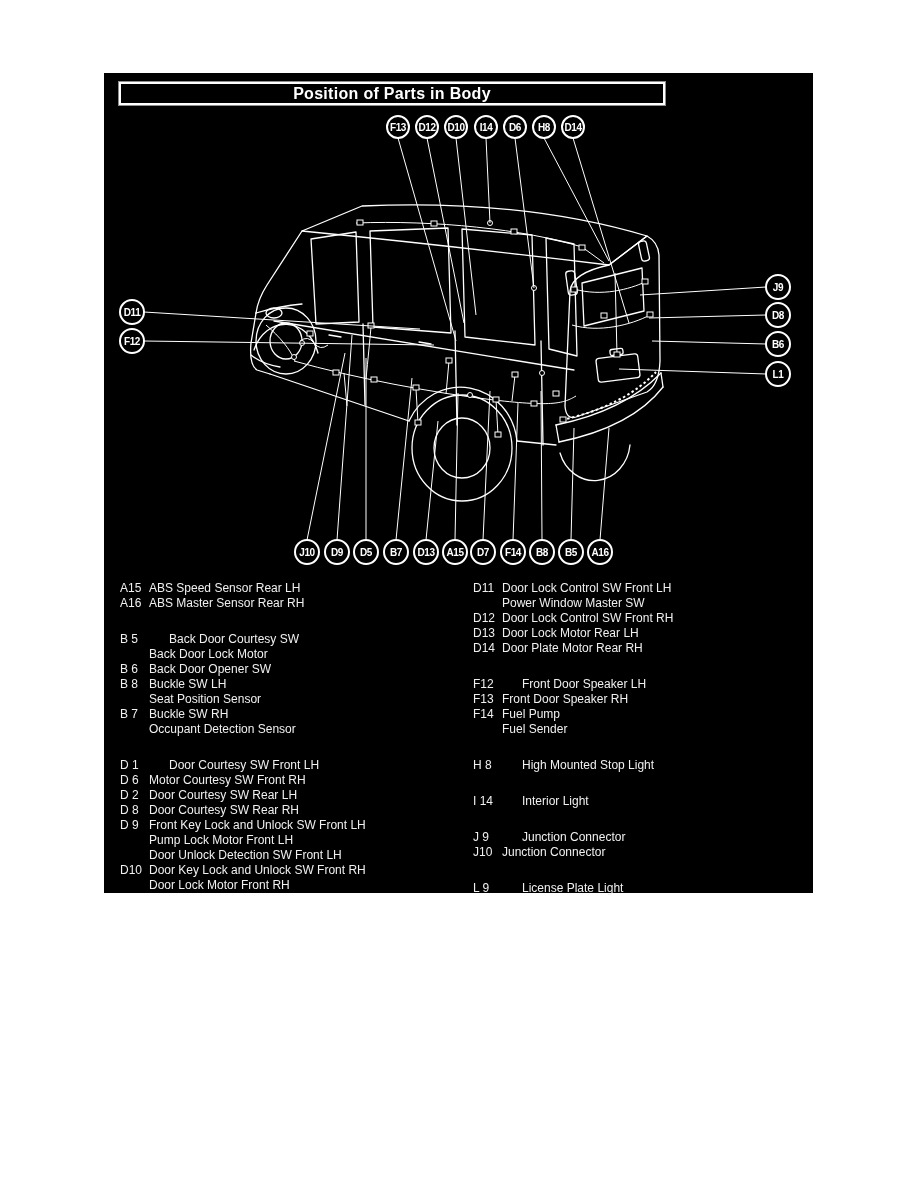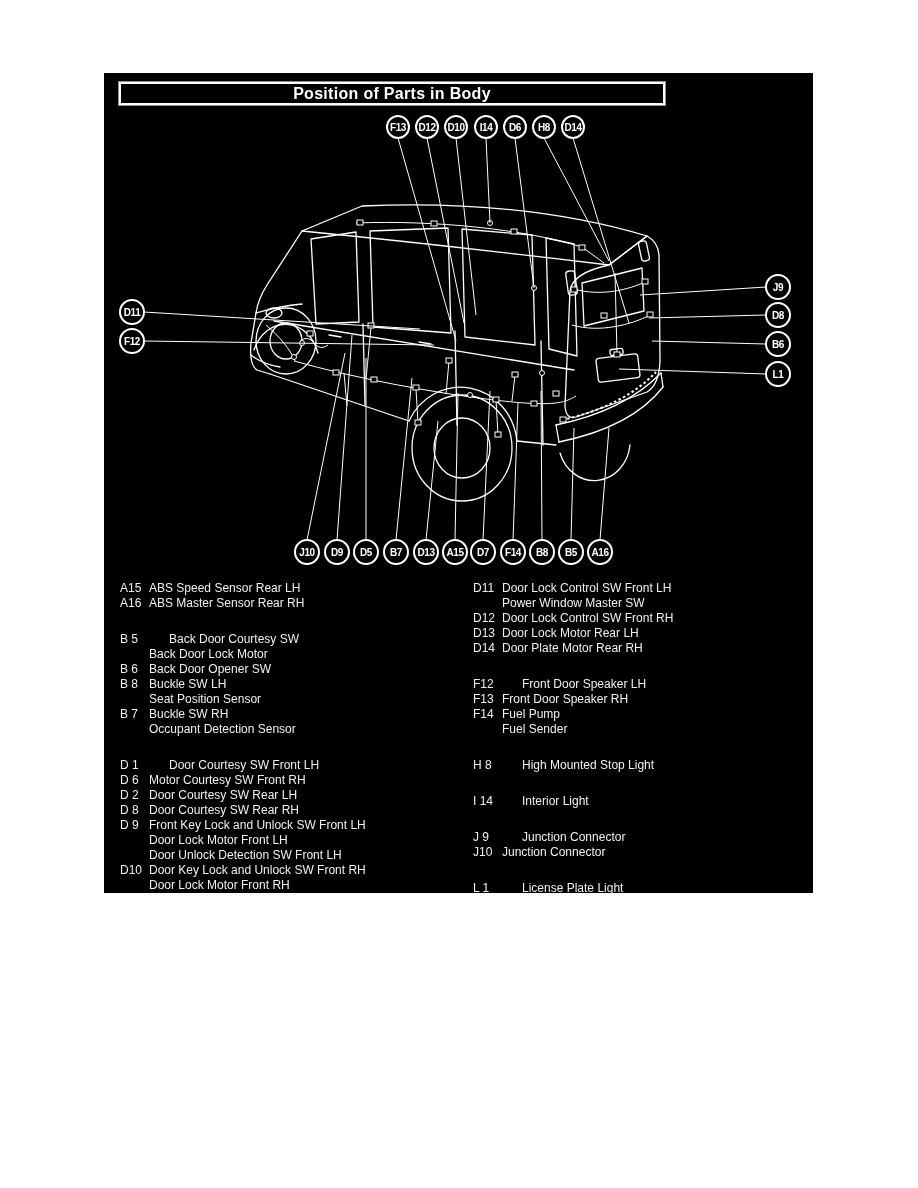--- a/index.html
+++ b/index.html
@@ -317,21 +317,21 @@
     <div class="lrow">
         <span class="lcode">D 8</span>
         <span class="ldesc">Door Courtesy SW Rear RH</span>
       </div>
     <div class="lrow">
         <span class="lcode">D 9</span>
         <span class="ldesc">Front Key Lock and Unlock SW Front LH</span>
       </div>
     <div class="lrow">
         <span class="lcode"></span>
-        <span class="ldesc">Door Lock Motor Front LH</span>
+        <span class="ldesc">Pump Lock Motor Front LH</span>
       </div>
     <div class="lrow">
         <span class="lcode"></span>
         <span class="ldesc">Door Unlock Detection SW Front LH</span>
       </div>
     <div class="lrow">
         <span class="lcode">D10</span>
         <span class="ldesc">Door Key Lock and Unlock SW Front RH</span>
       </div>
     <div class="lrow">
@@ -387,18 +387,18 @@
       </div>
     <div class="lrow gap">
         <span class="lcode">J 9</span>
         <span class="ldesc">Junction Connector</span>
       </div>
     <div class="lrow">
         <span class="lcode">J10</span>
         <span class="ldesc">Junction Connector</span>
       </div>
     <div class="lrow gap">
-        <span class="lcode">L 1</span>
+        <span class="lcode">L 9</span>
         <span class="ldesc">License Plate Light</span>
       </div>
   </div>
 
 </div>
 
 </body></html>

